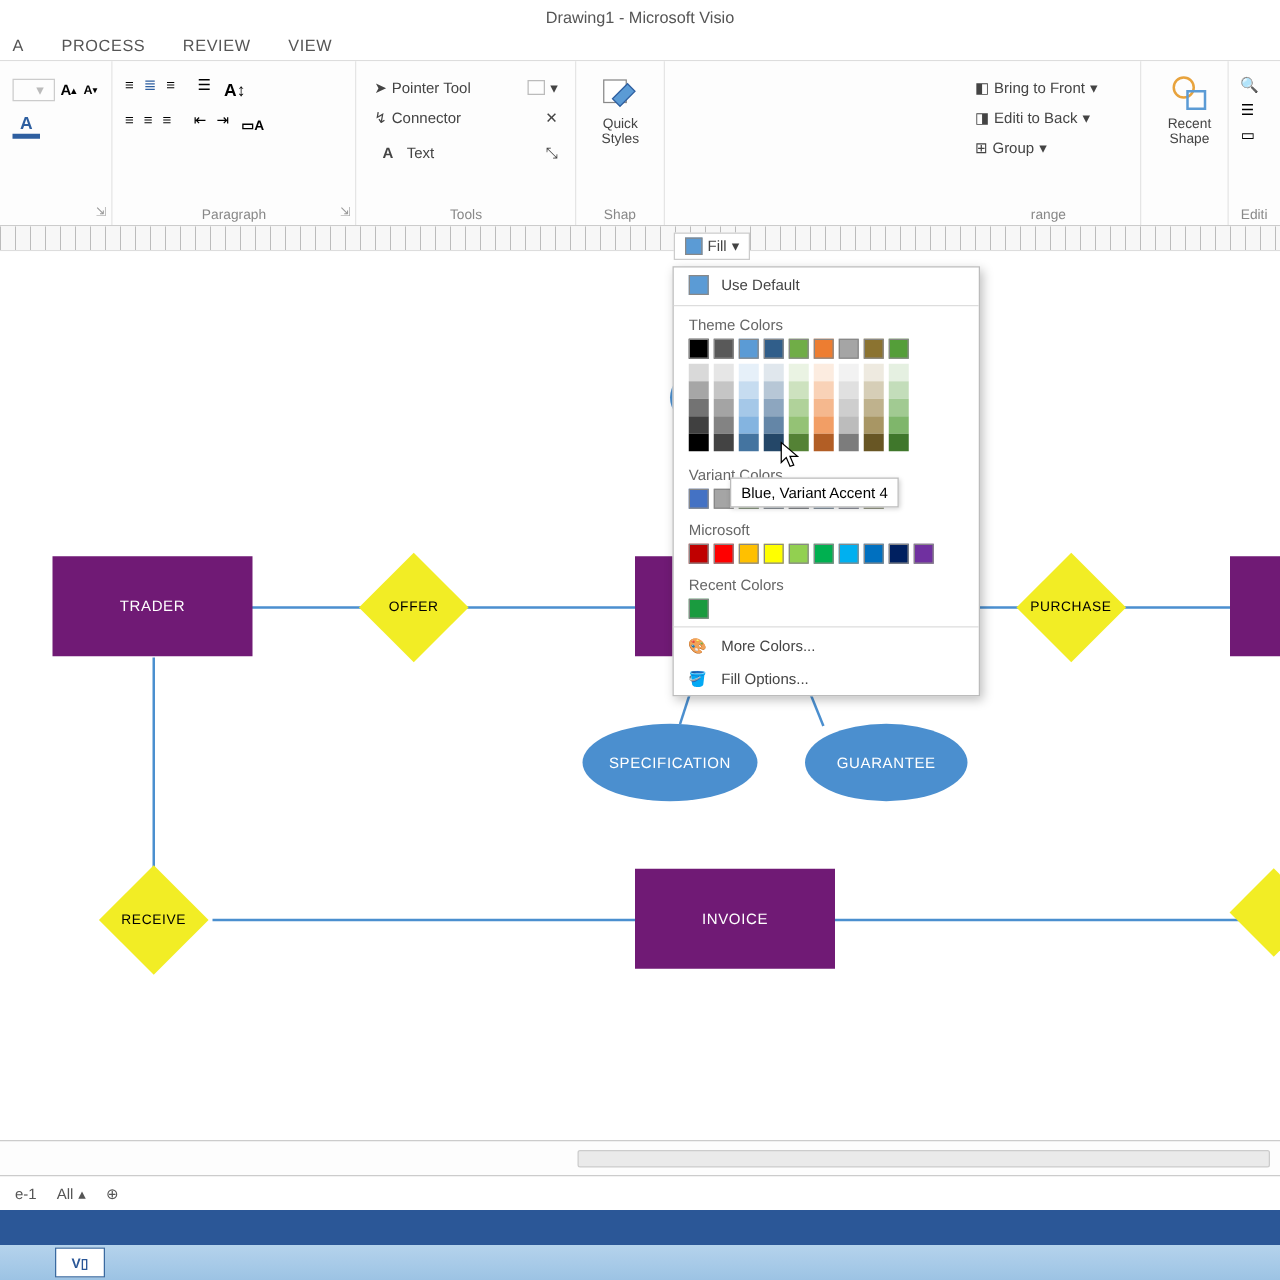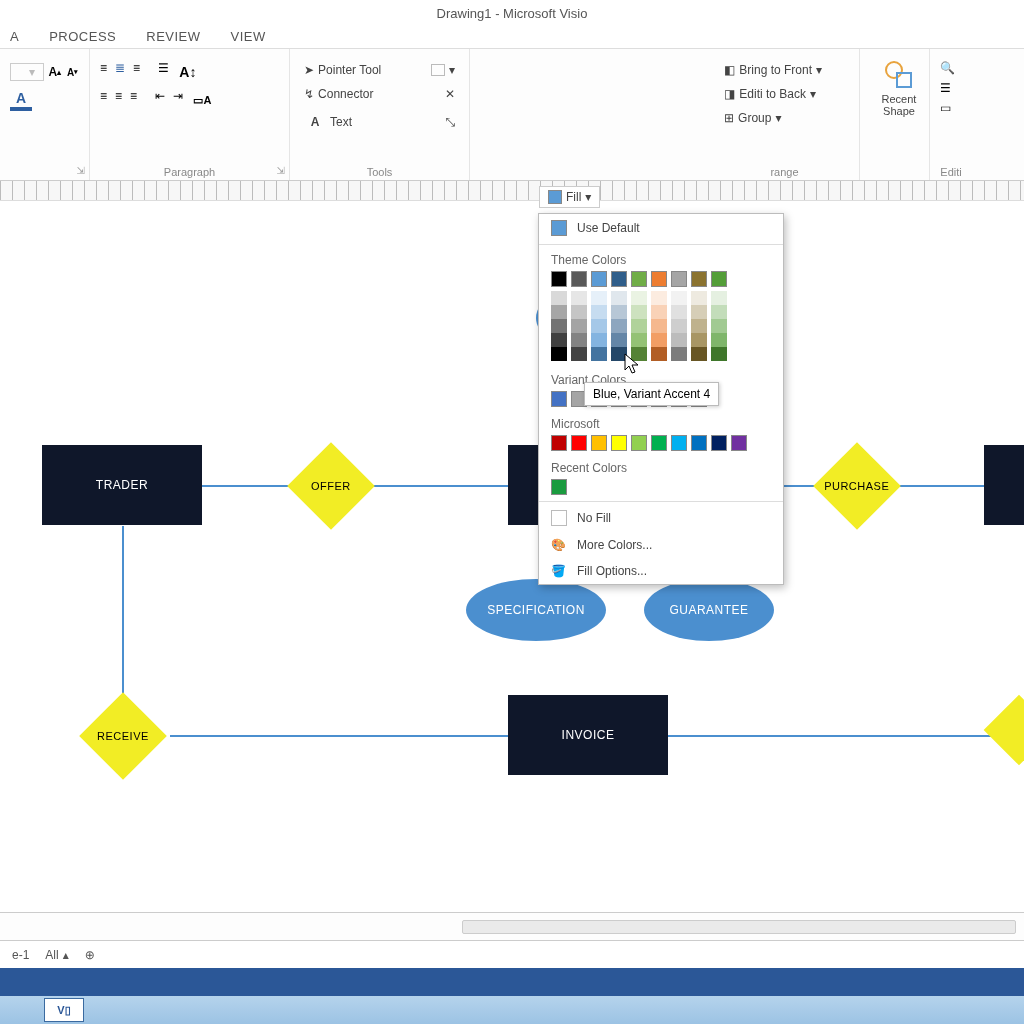--- a/index.html
+++ b/index.html
@@ -24,21 +24,21 @@
 .big-btn { display: flex; flex-direction: column; align-items: center; justify-content: center; width: 58px; gap: 2px; color: #444; font-size: 11px; padding: 4px 2px; cursor: pointer; }
 .big-btn .ico-lg { width: 32px; height: 32px; }
 
 
 .ruler { height: 20px; background: #f7f7f7; border-bottom: 1px solid #ddd; position: relative; overflow: hidden; }
 .ruler::before { content: ""; position: absolute; top: 0; left: 0; right: 0; height: 100%; background-image: repeating-linear-gradient(to right, #bbb 0 1px, transparent 1px 12px); }
 
 
 .canvas { position: relative; height: 666px; background: #fff; }
 .shape { position: absolute; display: flex; align-items: center; justify-content: center; font-size: 12px; color: #fff; font-weight: 500; letter-spacing: 0.5px; }
-.entity { background: #0f172a; }
+.entity { background: #701a75; }
 .ellipse { background: #4b8fcf; border-radius: 50%; }
 .diamond { background: #f2ed25; color: #000; transform: rotate(45deg); }
 .diamond span { transform: rotate(-45deg); font-size: 11px; }
 .connector { position: absolute; background: #4b8fcf; }
 
 
 .fill-panel { position: absolute; top: 12px; left: 538px; width: 246px; background: #fff; border: 1px solid #bcbcbc; box-shadow: 2px 3px 8px rgba(0,0,0,0.25); z-index: 50; font-size: 12px; color: #444; }
 .fill-head { position: absolute; top: -28px; left: 0; display: flex; align-items: center; gap: 4px; background: #fff; border: 1px solid #ccc; padding: 3px 8px; font-size: 12px; color: #444; }
 .fill-head .sw { width: 14px; height: 14px; background: #5b9bd5; border: 1px solid #888; }
 .panel-item { display: flex; align-items: center; gap: 10px; padding: 6px 12px; cursor: pointer; }
@@ -130,20 +130,30 @@
       </div>
       <div class="ribbon-btn">
         <span class="letA" style="font-size:12px;">A</span>
         <span>Text</span>
         <span style="margin-left:auto;">⤡</span>
       </div>
     </div>
     <div class="group-label">Tools</div>
   </div>
 
+  <div class="group" style="width:72px;padding-left:6px;padding-right:2px;">
+    <div class="big-btn">
+      <svg class="ico-lg" viewBox="0 0 32 32">
+          <rect x="3" y="5" width="18" height="18" fill="#fff" stroke="#888"></rect>
+          <path d="M10 20 L22 8 L28 14 L16 26 Z" fill="#5b9bd5" stroke="#2e5fa0"></path>
+        </svg>
+      <span style="text-align:center;line-height:1.1;">Quick Styles</span>
+    </div>
+    <div class="group-label">Shap</div>
+  </div>
 
   <div class="group" style="width:240px;border-right:none;"></div>
 
   <div class="group" style="width:150px;">
     <div class="rows">
       <div class="ribbon-btn">
         <span>◧</span>
         <span>Bring to Front</span>
           <span>▾</span>
       </div>
@@ -345,24 +355,20 @@
         <div class="swatch" style="background: rgb(112, 48, 160);"></div>
       </div>
 
     <div class="section-label">Recent Colors</div>
     <div class="swatch-row" id="recent-row">
         <div class="swatch" style="background: rgb(26, 155, 63);"></div>
       </div>
 
     <div class="divider"></div>
     <div class="panel-item">
-      <div class="sw" style="background:#fff;border:1px solid #bbb;"></div>
-      <span>No Fill</span>
-    </div>
-    <div class="panel-item">
       <span style="width:16px;">🎨</span>
       <span>More Colors...</span>
     </div>
     <div class="panel-item">
       <span style="width:16px;">🪣</span>
       <span>Fill Options...</span>
     </div>
   </div>
 
   <div class="tooltip" style="top:181px;left:584px;">Blue, Variant Accent 4</div>

